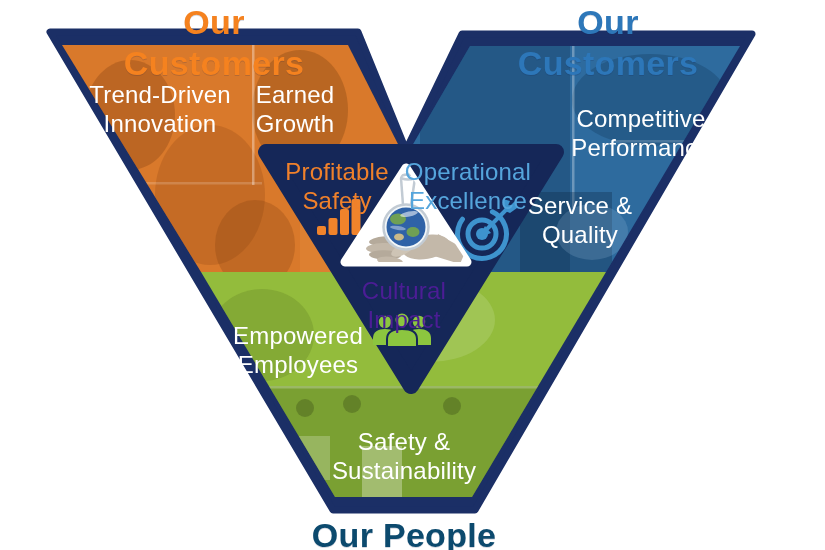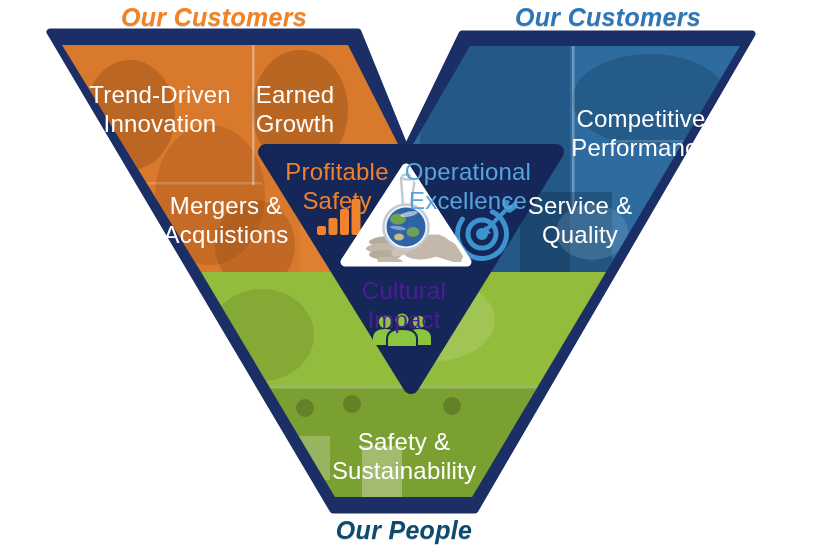--- a/index.html
+++ b/index.html
@@ -6,21 +6,21 @@
   .stage{
     position:relative;width:825px;height:550px;overflow:hidden;background:#ffffff;
     font-family:"Liberation Sans",sans-serif;
   }
   .stage svg{position:absolute;left:0;top:0;}
   .lbl{
     position:absolute;text-align:center;white-space:pre-line;
     color:#ffffff;font-size:24px;line-height:1.2;letter-spacing:.2px;
   }
   .hdr{
-    font-size:25px;font-weight:bold;font-style:italic;letter-spacing:.3px;
+    font-size:34px;font-weight:bold;letter-spacing:.3px;
     text-shadow:0 1px 0 rgba(20,40,90,.18);
   }
   .hdr-orange{color:#F5821F;}
   .hdr-blue{color:#2D77B9;}
   .hdr-green{color:#0c4a6e;}
   .pillar-orange{color:#F0812B;}
   .pillar-blue{color:#55A5DC;}
   .pillar-green{color:#4c1d95;}
 </style>
 </head>
@@ -148,28 +148,28 @@
   </svg>
 
   <div class="lbl hdr hdr-orange" style="left:104px;top:2px;width:220px;">Our Customers</div>
   <div class="lbl hdr hdr-blue" style="left:498px;top:2px;width:220px;">Our Customers</div>
   <div class="lbl hdr hdr-green" style="left:294px;top:515px;width:220px;">Our People</div>
 
   <div class="lbl" style="left:85px;top:81px;width:150px;">Trend-Driven
 Innovation</div>
   <div class="lbl" style="left:245px;top:81px;width:100px;">Earned
 Growth</div>
-  <div class="lbl" style="left:146px;top:192px;width:160px;">Mergers &amp;
-Acquistions</div>
 
   <div class="lbl" style="left:551px;top:81px;width:180px;margin-top:24px;">Competitive
 Performance</div>
   <div class="lbl" style="left:510px;top:192px;width:140px;">Service &amp;
 Quality</div>
 
+  <div class="lbl" style="left:223px;top:322px;width:150px;">Empowered
+Employees</div>
   <div class="lbl" style="left:319px;top:428px;width:170px;">Safety &amp;
 Sustainability</div>
 
   <div class="lbl pillar-orange" style="left:267px;top:158px;width:140px;">Profitable
 Safety</div>
   <div class="lbl pillar-blue" style="left:388px;top:158px;width:160px;">Operational
 Excellence</div>
   <div class="lbl pillar-green" style="left:334px;top:277px;width:140px;">Cultural
 Impact</div>
 

